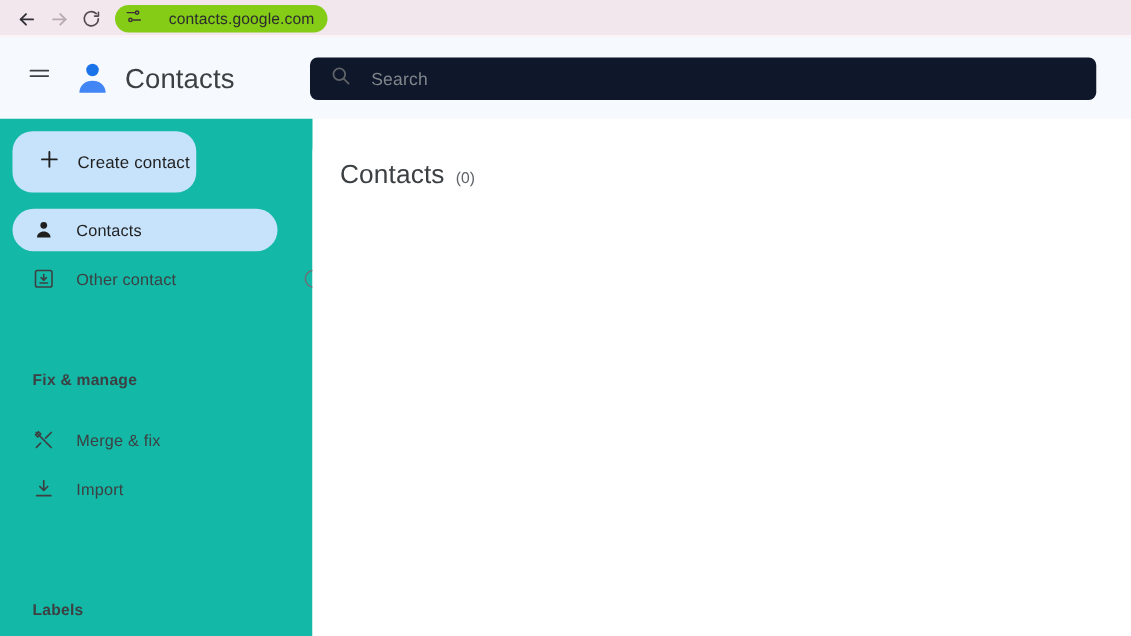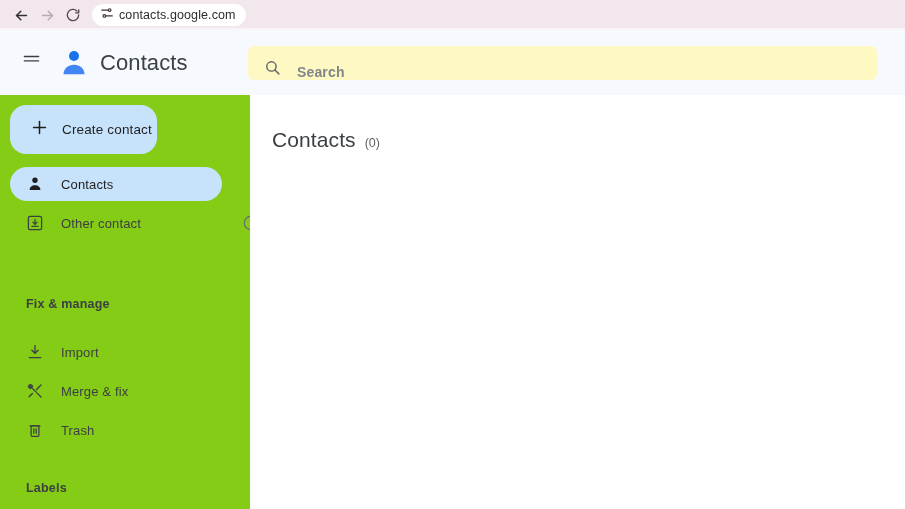--- a/index.html
+++ b/index.html
@@ -37,24 +37,24 @@
     display: flex; align-items: center; justify-content: center;
     border-radius: 50%;
     flex: 0 0 auto;
   }
   .nav-btn svg { display: block; }
   #url-pill {
     margin-left: 6px;
     height: 22px;
     display: flex;
     align-items: center;
-    gap: 5px;
+    gap: 21px;
     padding: 0 10px 0 8px;
     border-radius: 11px;
-    background: #ffffff;
+    background: #84cc16;
     flex: 0 0 auto;
   }
   #url-text {
     font-size: 12.5px;
     color: #2c2c2e;
     letter-spacing: 0.1px;
     white-space: nowrap;
   }
 
   
@@ -84,41 +84,40 @@
   #brand-title {
     font-size: 22px;
     color: #3c4043;
     letter-spacing: 0.1px;
     white-space: nowrap;
   }
   #search-bar {
     position: absolute;
     left: 248px; top: 46px;
     width: 629px; height: 34px;
-    background: #fef9c3;
+    background: #0f172a;
     border-radius: 6px;
     display: flex;
-    align-items: flex-end;
+    align-items: center;
     padding-left: 16px;
     box-sizing: border-box;
     gap: 16px;
-    font-weight: bold;
   }
   #search-placeholder {
     font-size: 14px;
     color: #80868b;
     letter-spacing: 0.15px;
   }
 
   
   #sidebar {
     position: absolute;
     left: 0; top: 95px;
     width: 250px; height: 414px;
-    background: #84cc16;
+    background: #14b8a6;
   }
   #create-contact {
     position: absolute;
     left: 10px; top: 10px;
     width: 147px; height: 49px;
     background: #c7e3fb;
     border-radius: 16px;
     display: flex;
     align-items: center;
     gap: 13px;
@@ -313,52 +312,41 @@
 
   </div>
 
   <div class="section-head" id="fix-manage-head">Fix &amp; manage</div>
 
   <div id="fix-manage-list">
 
     <div class="nav-item">
       <span class="nav-icon">
         <svg width="18" height="18" viewBox="0 0 24 24" fill="none" stroke="#3c4043" stroke-width="1.8" stroke-linecap="round" stroke-linejoin="round">
-          <path d="M12 3.4v10.2"></path>
-            <path d="M7.8 9.6L12 13.8l4.2-4.2"></path>
-          <path d="M4.4 19.4h15.2"></path>
-        </svg>
-      </span>
-      <span class="nav-label">Import</span>
-    </div>
-
-    <div class="nav-item">
-      <span class="nav-icon">
-        <svg width="18" height="18" viewBox="0 0 24 24" fill="none" stroke="#3c4043" stroke-width="1.8" stroke-linecap="round" stroke-linejoin="round">
           <path d="M4 4l9.5 9.5"></path>
             <path d="M3.2 6.4L6.4 3.2l2.4 2.4-3.2 3.2z"></path>
           <path d="M20 4l-6 6"></path>
             <path d="M14.5 14.5L20 20"></path>
           <path d="M4.2 19.8l4.4-4.4"></path>
         </svg>
       </span>
       <span class="nav-label">Merge &amp; fix</span>
     </div>
 
     <div class="nav-item">
       <span class="nav-icon">
-        <svg width="18" height="18" viewBox="0 0 24 24" fill="none" stroke="#3c4043" stroke-width="1.7" stroke-linecap="round" stroke-linejoin="round">
-          <path d="M5.4 6.6h13.2"></path>
-          <path d="M6.8 6.6h10.4v12.2a1.6 1.6 0 0 1-1.6 1.6H8.4a1.6 1.6 0 0 1-1.6-1.6z"></path>
-          <path d="M10.4 10.4v6"></path>
-            <path d="M13.6 10.4v6"></path>
-        </svg>
-      </span>
-      <span class="nav-label">Trash</span>
+        <svg width="18" height="18" viewBox="0 0 24 24" fill="none" stroke="#3c4043" stroke-width="1.8" stroke-linecap="round" stroke-linejoin="round">
+          <path d="M12 3.4v10.2"></path>
+            <path d="M7.8 9.6L12 13.8l4.2-4.2"></path>
+          <path d="M4.4 19.4h15.2"></path>
+        </svg>
+      </span>
+      <span class="nav-label">Import</span>
     </div>
+
 
   </div>
 
   <div class="section-head" id="labels-head">Labels</div>
 
 </div>
 
 <div id="main-card">
   <div id="content-header">
     <span id="content-title">Contacts</span>

